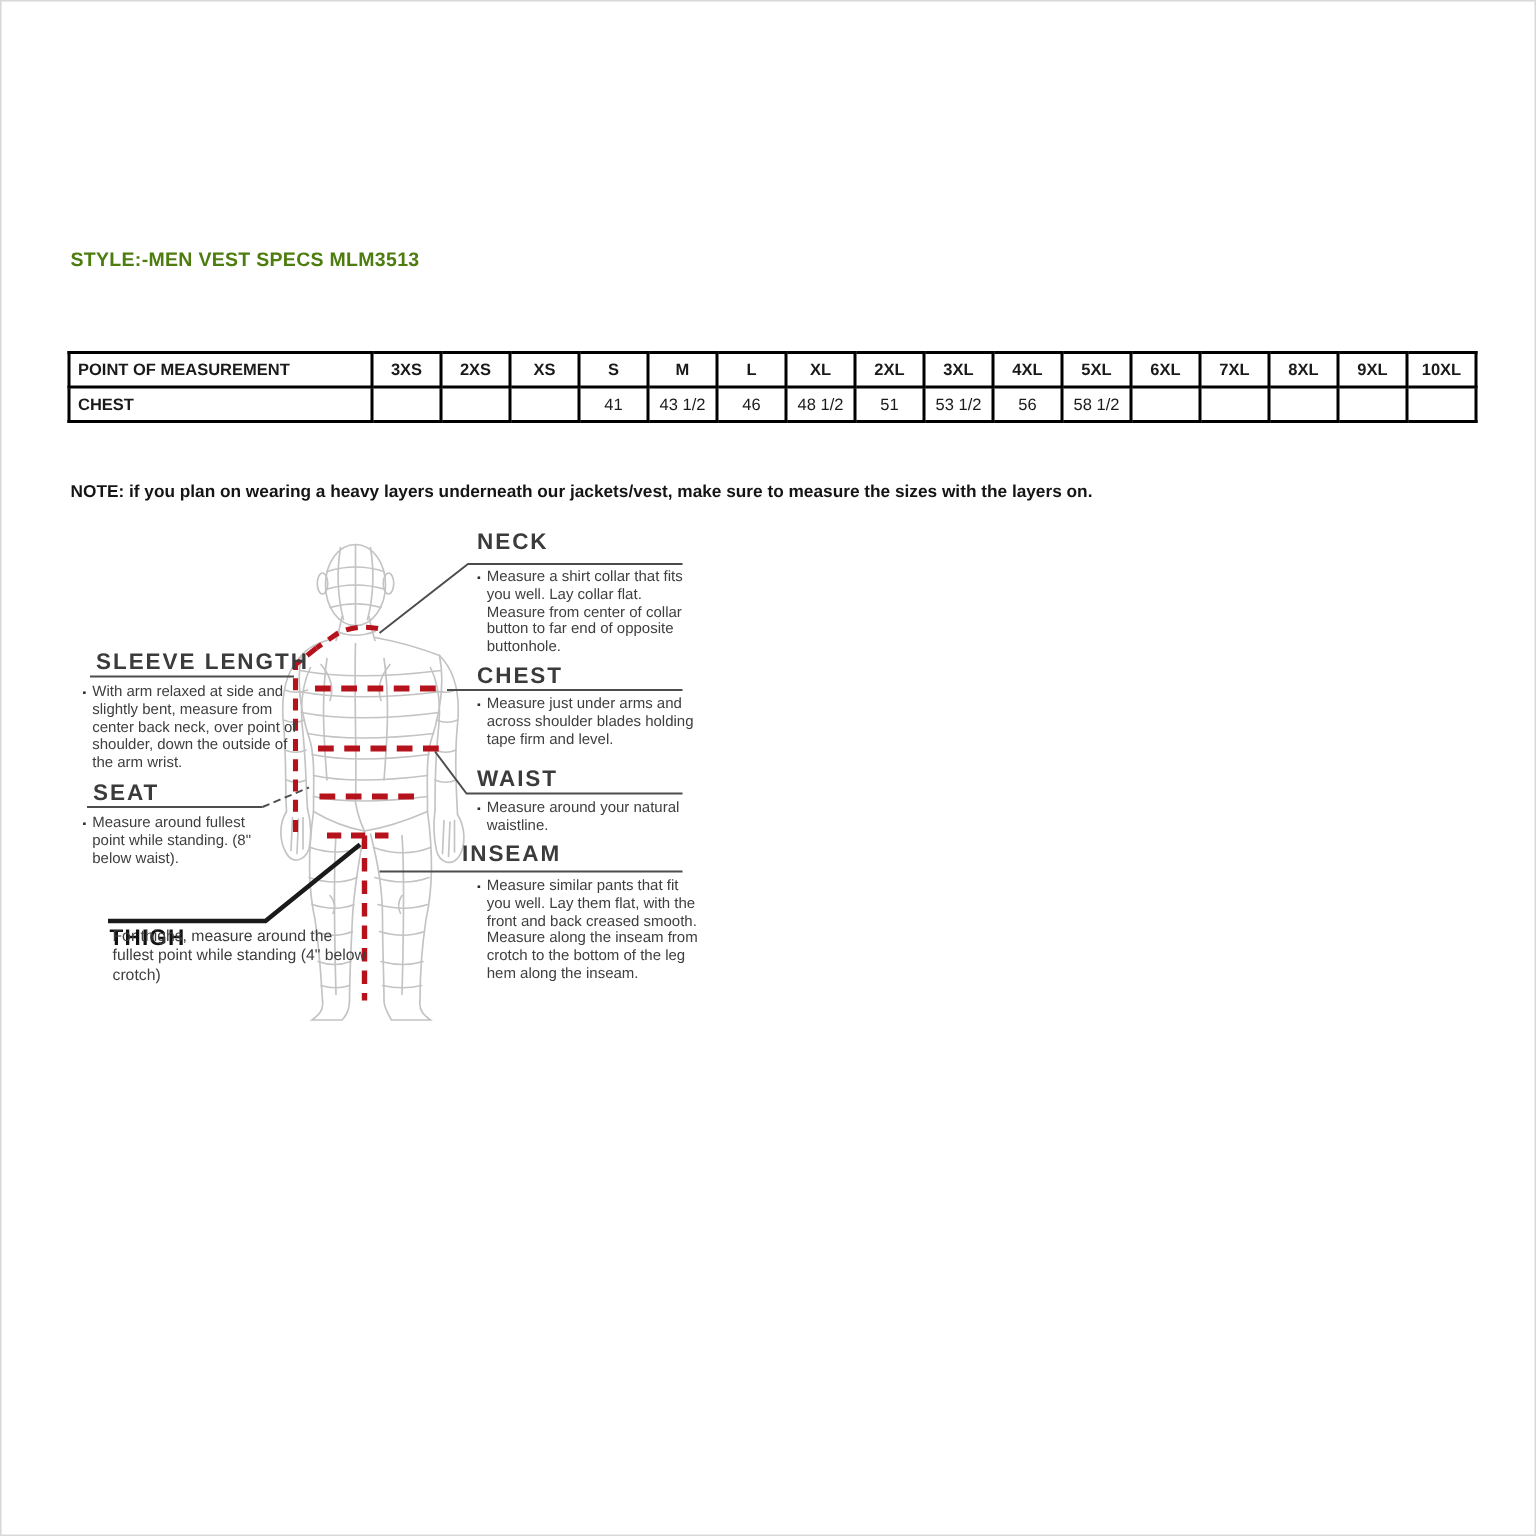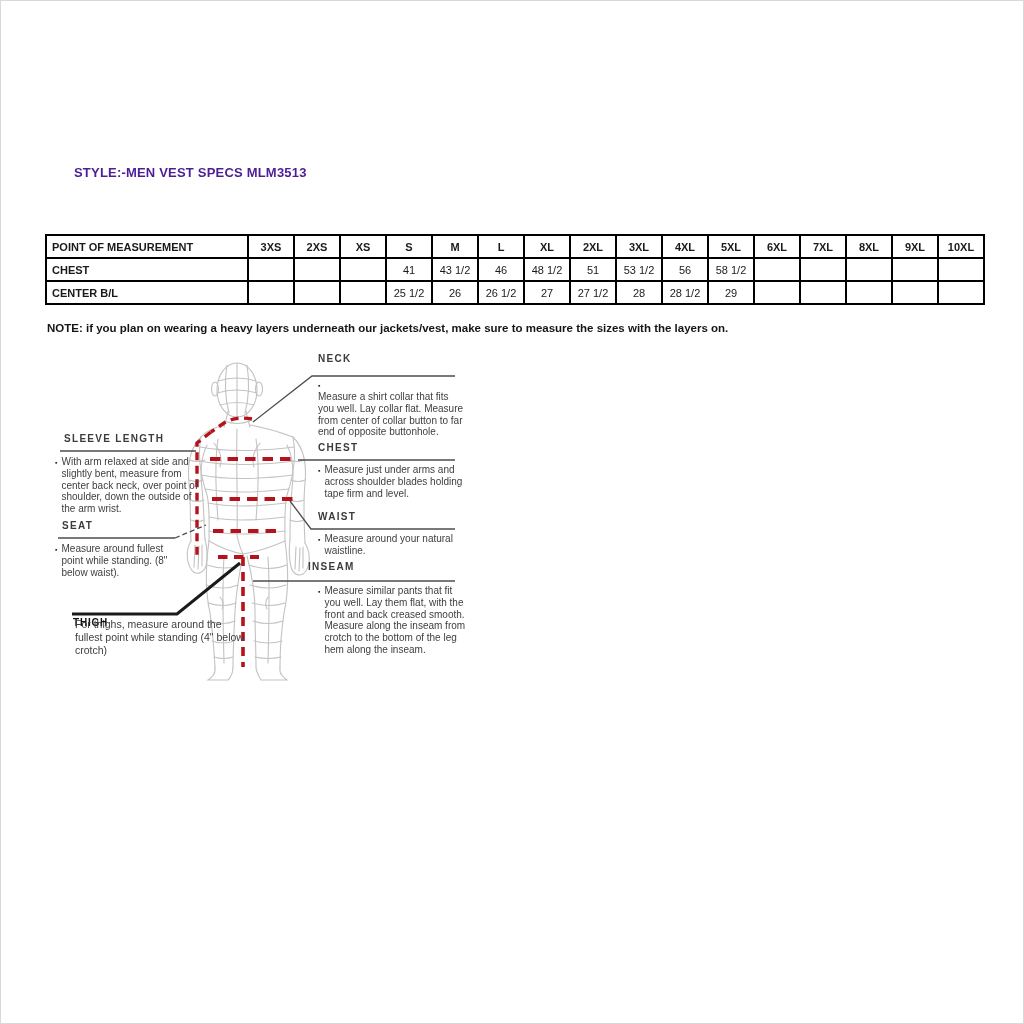--- a/index.html
+++ b/index.html
@@ -9,21 +9,21 @@
   }
   *{margin:0;padding:0;box-sizing:border-box;}
   html,body{background:#fff;}
   body{
     width:1024px;height:1024px;position:relative;overflow:hidden;
     font-family:"Liberation Sans",sans-serif;color:#1a1a1a;
   }
   .frame{position:absolute;inset:0;border:1px solid #d8d8d8;pointer-events:none;}
   .title{
     position:absolute;left:47px;top:165px;
-    font-size:13px;font-weight:700;letter-spacing:.2px;color:#4c1d95;margin-left:27px;
+    font-size:13px;font-weight:700;letter-spacing:.2px;color:#4d7c0f;
   }
   
   .size-table{
     position:absolute;left:45px;top:234px;
     border-collapse:collapse;table-layout:fixed;width:938px;
   }
   .size-table th,.size-table td{
     border:2px solid #000;height:23px;font-size:11px;
     padding:0 3px;text-align:center;white-space:nowrap;overflow:hidden;
   }
@@ -34,32 +34,32 @@
   .col-label{width:202px;}
   .col-size{width:46px;}
   
   .note{
     position:absolute;left:47px;top:322px;width:900px;
     font-size:11.5px;font-weight:700;color:#151515;
   }
   
   .diagram-svg{position:absolute;left:40px;top:345px;}
   .sec-heading{
-    position:absolute;font-size:10px;font-weight:600;letter-spacing:1.3px;
+    position:absolute;font-size:15px;font-weight:600;letter-spacing:1.3px;
     color:#3b3b3b;white-space:nowrap;
   }
   .sec-heading.dark{color:#111;font-weight:700;letter-spacing:.8px;}
   .sec-text{
     position:absolute;font-size:10px;line-height:11.8px;color:#3e3e3e;
     display:flex;align-items:flex-start;
   }
   .sec-text .bullet{font-size:7px;line-height:11px;margin:1px 4px 0 0;color:#2c2c2c;}
   .sec-text .txt{flex:1;}
   
-  .h-neck{left:318px;top:353px;}      .t-neck{left:318px;top:379px;width:146px;flex-direction:column;}
+  .h-neck{left:318px;top:353px;}      .t-neck{left:318px;top:379px;width:146px;}
   .h-chest{left:318px;top:442px;}     .t-chest{left:318px;top:464px;width:150px;}
   .h-waist{left:318px;top:511px;}     .t-waist{left:318px;top:533px;width:140px;}
   .h-inseam{left:308px;top:561px;}    .t-inseam{left:318px;top:585px;width:150px;}
   .h-sleeve{left:64px;top:433px;}     .t-sleeve{left:55px;top:456px;width:148px;}
   .h-seat{left:62px;top:520px;}       .t-seat{left:55px;top:543px;width:132px;}
   .h-thigh{left:73px;top:617px;}      .t-thigh{left:75px;top:618px;width:170px;font-size:10.5px;line-height:13px;}
 </style>
 </head>
 <body>
 
@@ -119,39 +119,20 @@
     <td class="val">51</td>
     <td class="val">53 1/2</td>
     <td class="val">56</td>
     <td class="val">58 1/2</td>
     <td class="val"></td>
     <td class="val"></td>
     <td class="val"></td>
     <td class="val"></td>
     <td class="val"></td>
   </tr>
-  <tr>
-    <td class="rowlabel">CENTER B/L</td>
-    <td class="val"></td>
-    <td class="val"></td>
-    <td class="val"></td>
-    <td class="val">25 1/2</td>
-    <td class="val">26</td>
-    <td class="val">26 1/2</td>
-    <td class="val">27</td>
-    <td class="val">27 1/2</td>
-    <td class="val">28</td>
-    <td class="val">28 1/2</td>
-    <td class="val">29</td>
-    <td class="val"></td>
-    <td class="val"></td>
-    <td class="val"></td>
-    <td class="val"></td>
-    <td class="val"></td>
-  </tr>
 </tbody>
   </table>
 
 <div class="note">NOTE: if you plan on wearing a heavy layers underneath our jackets/vest, make sure to measure the sizes with the layers on.</div>
 
 <svg class="diagram-svg" width="430" height="350" viewBox="0 0 430 350">
 
   <g stroke="var(--figure-gray)" fill="none" stroke-width="1.1" stroke-linecap="round">
 
     <ellipse cx="197" cy="45" rx="20" ry="27"></ellipse>

